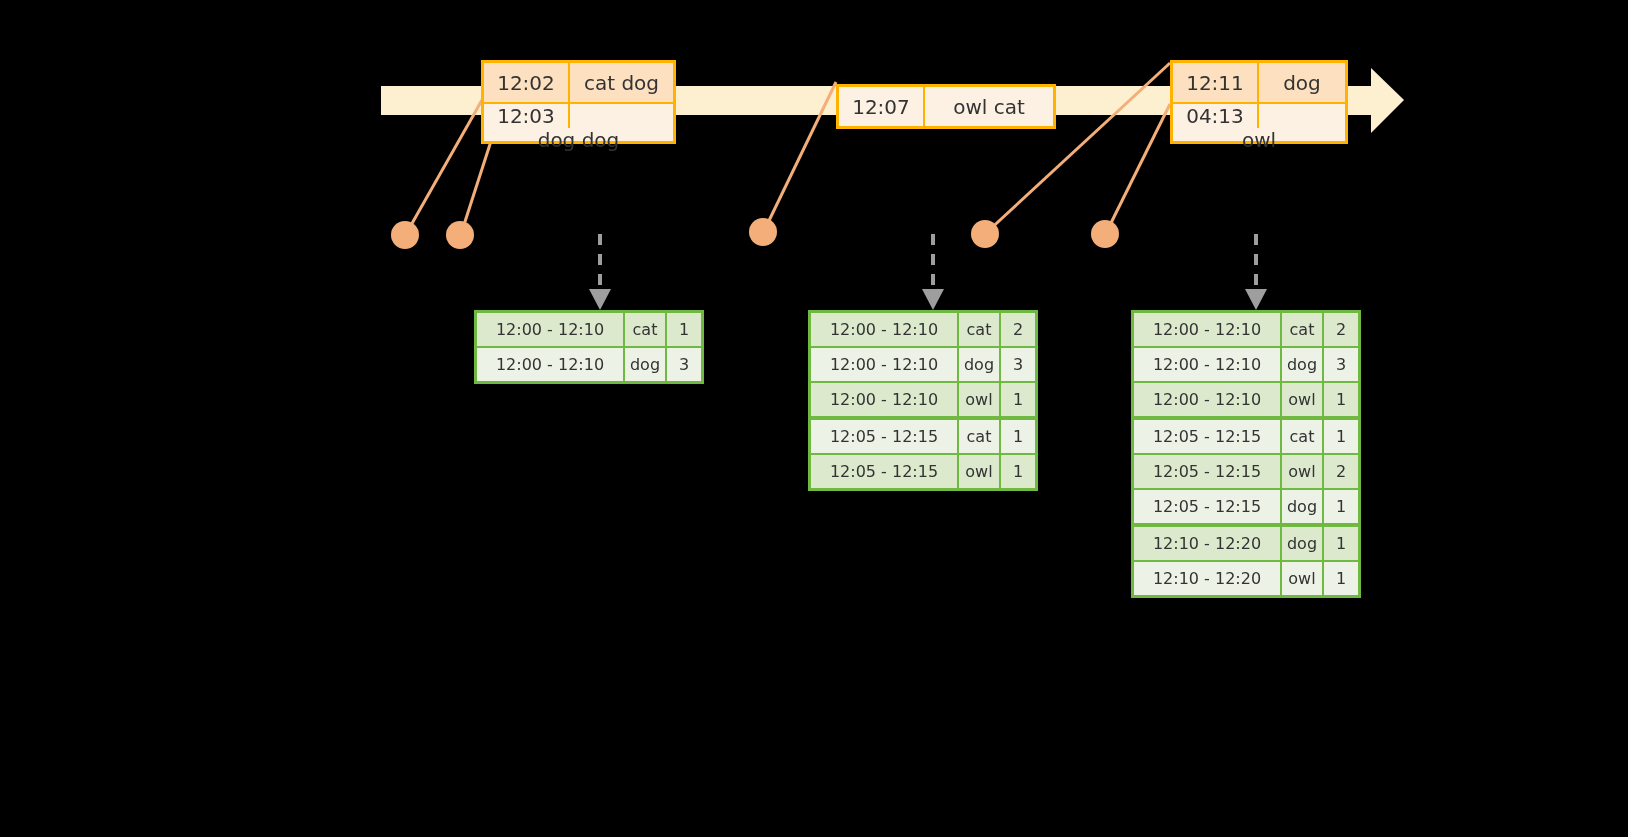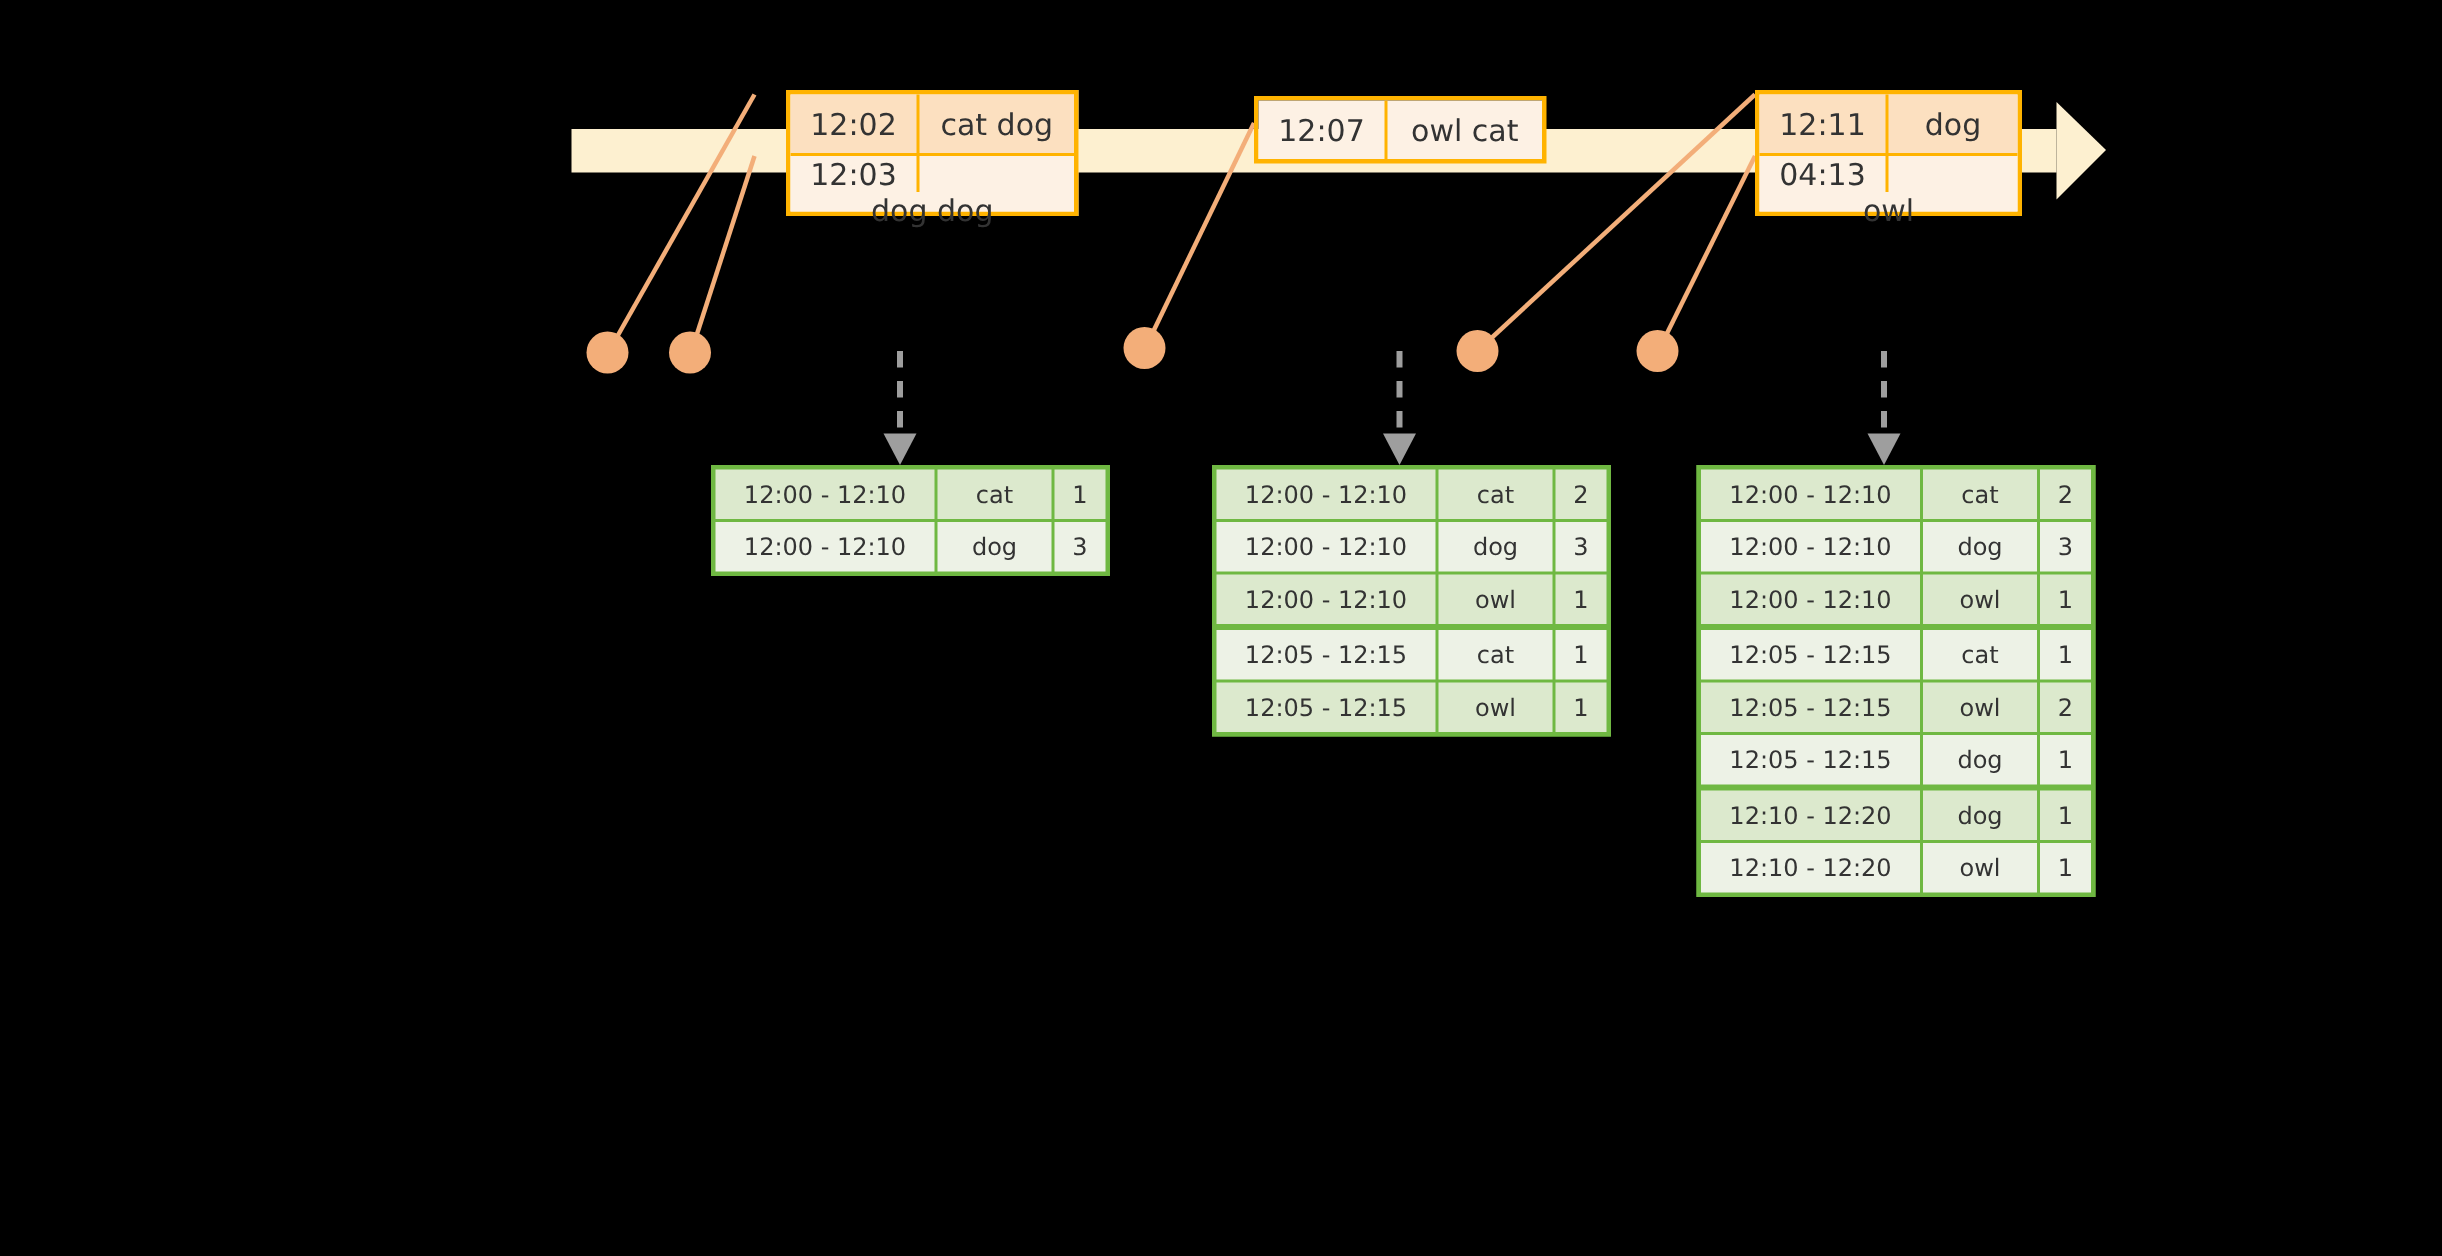--- a/index.html
+++ b/index.html
@@ -68,21 +68,21 @@
     gap: 2px;
   }
   .res-cell {
     display: flex; align-items: center; justify-content: center;
     font-size: 16px; color: #333;
     white-space: nowrap;
   }
   .res-row.shade-a .res-cell { background: #DCE9CD; }
   .res-row.shade-b .res-cell { background: #EDF2E6; }
   .c-window { width: 146px; }
-  .c-word   { width: 76px; }
+  .c-word   { width: 40px; }
   .c-count  { width: 34px; }
 </style>
 </head>
 <body>
 
 <div id="stage">
 
   <svg class="layer" viewBox="0 0 1628 837">
 
     <g>
@@ -115,32 +115,32 @@
         <line x1="933" y1="234" x2="933" y2="291" stroke-dasharray="11 9"></line>
         <polygon points="922,289 944,289 933,310" stroke="none"></polygon>
       </g>
       <g>
         <line x1="1256" y1="234" x2="1256" y2="291" stroke-dasharray="11 9"></line>
         <polygon points="1245,289 1267,289 1256,310" stroke="none"></polygon>
       </g>
     </g>
   </svg>
 
-  <div class="evt-box" style="left:524px; top:60px; width:195px;">
+  <div class="evt-box" style="left:481px; top:60px; width:195px;">
     <div class="evt-row shade-a">
       <div class="evt-time">12:02</div>
       <div class="evt-words">cat dog</div>
     </div>
     <div class="evt-row shade-b">
       <div class="evt-time">12:03</div>
       <div class="evt-words">dog dog</div>
     </div>
   </div>
 
-  <div class="evt-box" style="left:836px; top:64px; width:195px;">
+  <div class="evt-box" style="left:836px; top:84px; width:220px;">
     <div class="evt-row shade-b">
       <div class="evt-time">12:07</div>
       <div class="evt-words">owl cat</div>
     </div>
   </div>
 
   <div class="evt-box" style="left:1170px; top:60px; width:178px;">
     <div class="evt-row shade-a">
       <div class="evt-time">12:11</div>
       <div class="evt-words">dog</div>

